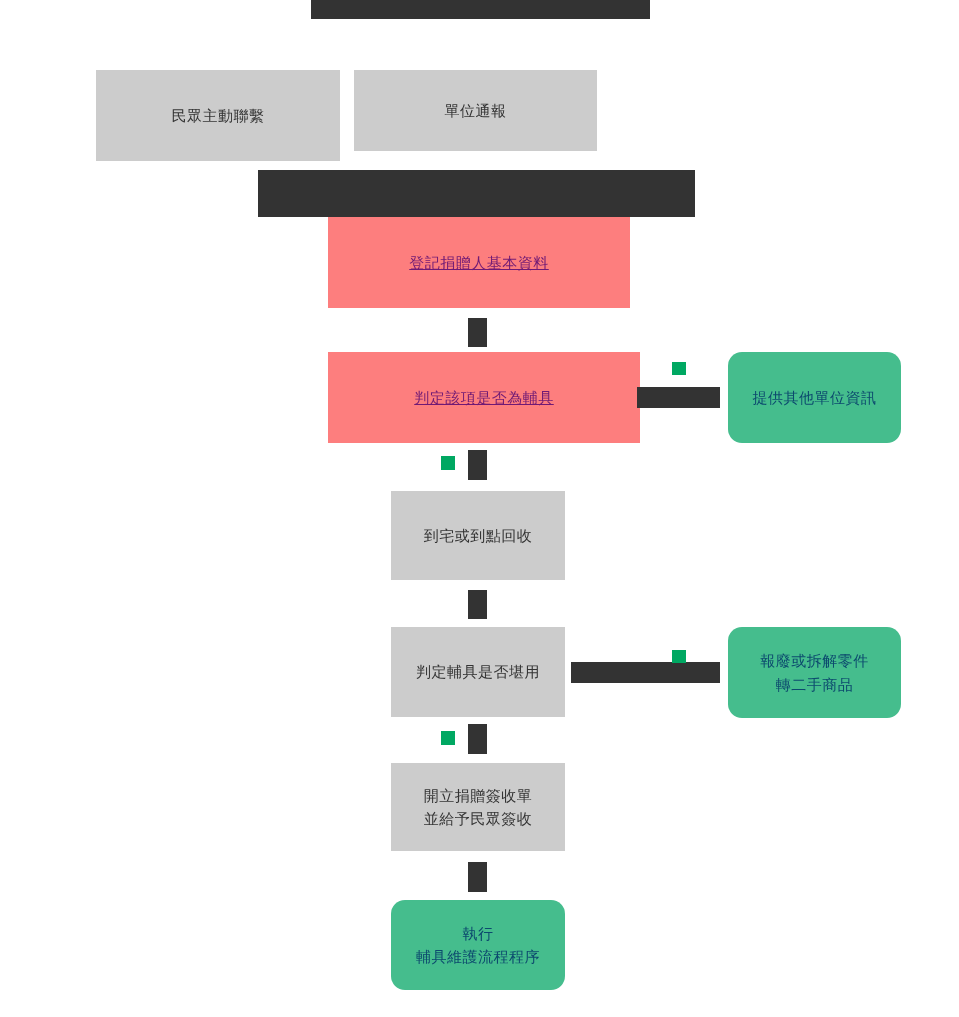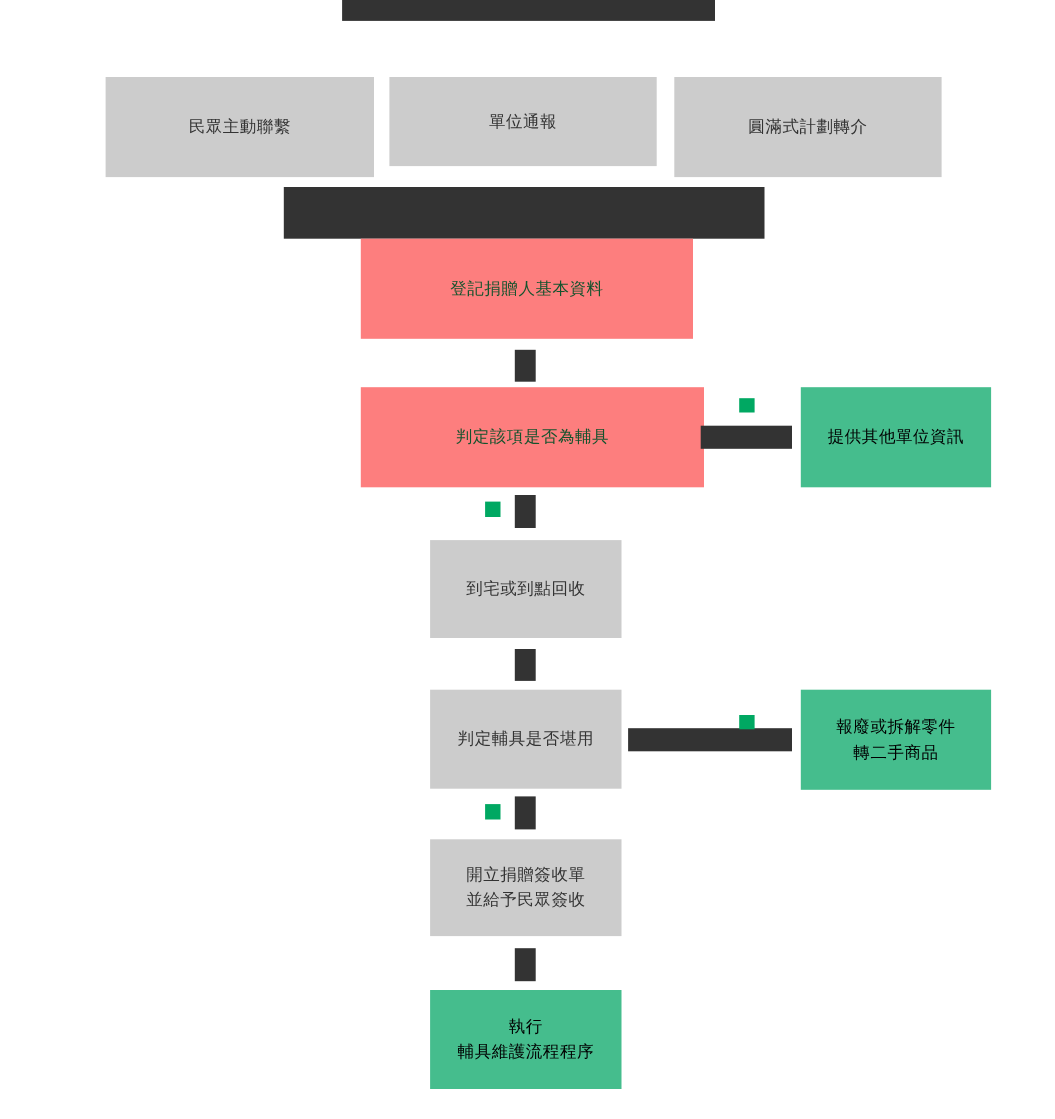--- a/index.html
+++ b/index.html
@@ -32,25 +32,27 @@
     letter-spacing: 0.5px;
     padding: 20px 8px;
     white-space: pre-line;
   }
   .node.gray {
     background: #cccccc;
     color: #333333;
   }
   .node.pink {
     background: #fd7e7e;
-    color: #14532d;
+    color: #701a75;
+    text-decoration: underline;
   }
   .node.green {
     background: #45bd8d;
-    color: #000000;
+    color: #0c4a6e;
+    border-radius: 14px;
   }
   
   .connector {
     position: absolute;
     background: #333333;
   }
   
   .edge-badge {
     position: absolute;
     background: #00a862;
@@ -60,21 +62,20 @@
 <body>
 
 <div id="flowchart">
 
   <div class="connector" style="left:311px; top:0px; width:339px; height:19px;"></div>
 
   <div class="node gray" style="left:96px; top:70px; width:244px; height:91px;">民眾主動聯繫</div>
 
   <div class="node gray" style="left:354px; top:70px; width:243px; height:81px;">單位通報</div>
 
-  <div class="node gray" style="left:613px; top:70px; width:243px; height:91px;">圓滿式計劃轉介</div>
 
   <div class="connector" style="left:258px; top:170px; width:437px; height:47px;"></div>
 
   <div class="node pink" style="left:328px; top:217px; width:302px; height:91px;">登記捐贈人基本資料</div>
 
   <div class="connector" style="left:468px; top:318px; width:19px; height:29px;"></div>
 
   <div class="node pink" style="left:328px; top:352px; width:312px; height:91px;">判定該項是否為輔具</div>
 
   <div class="connector" style="left:637px; top:387px; width:83px; height:21px;"></div>

